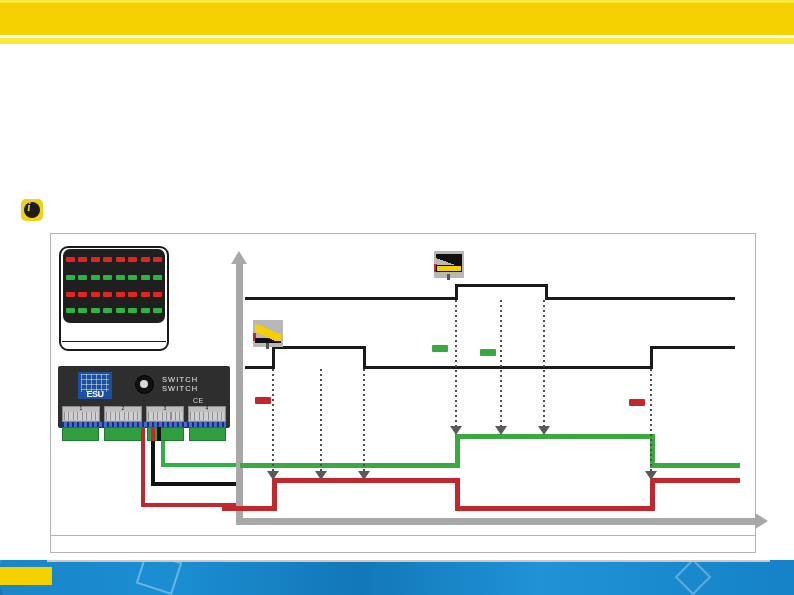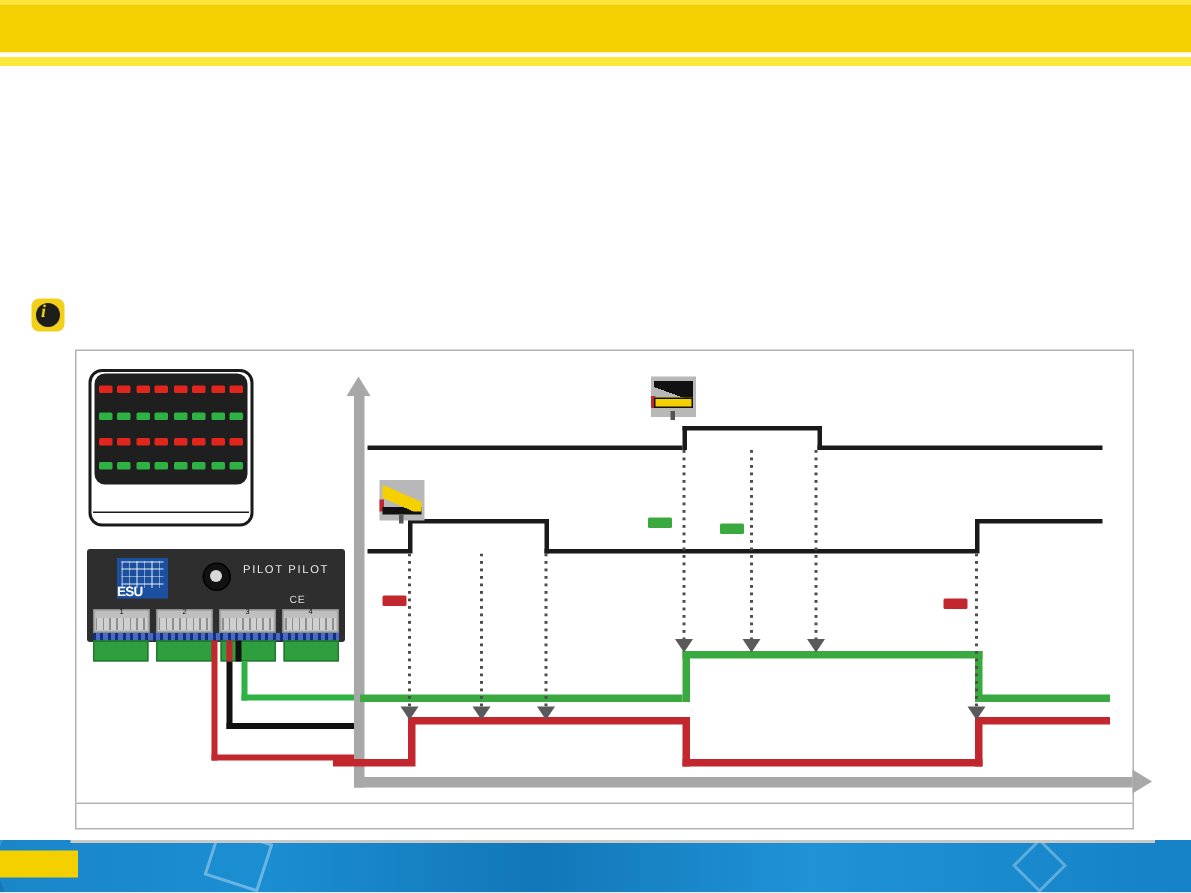--- a/index.html
+++ b/index.html
@@ -75,21 +75,21 @@
   .decoder .logo{
     position:absolute;left:20px;top:6px;width:34px;height:27px;background:#1b4fa0;
   }
   .decoder .logo .grid{
     position:absolute;left:3px;top:2px;right:3px;bottom:7px;
     background:
       repeating-linear-gradient(to right,rgba(255,255,255,.45) 0 1px,transparent 1px 5px),
       repeating-linear-gradient(to bottom,rgba(255,255,255,.45) 0 1px,transparent 1px 5px);
   }
   .decoder .logo .esu{
-    position:absolute;left:0;right:0;bottom:0px;text-align:left;
+    position:absolute;left:0;right:0;bottom:0px;text-align:center;
     color:#ffffff;font-size:9px;font-weight:bold;letter-spacing:-.5px;
     font-family:"Liberation Sans", sans-serif;
   }
   .decoder .btn{
     position:absolute;left:77px;top:9px;width:17px;height:17px;border-radius:50%;
     background:#111;border:1px solid #000;
   }
   .decoder .btn i{
     position:absolute;left:4px;top:4px;width:8px;height:8px;border-radius:50%;background:#d8d8d8;
   }
@@ -283,21 +283,21 @@
 
     <div class="logo">
       <div class="grid"></div>
       <div class="esu">ESU</div>
     </div>
 
     <div class="btn">
       <i></i>
     </div>
 
-    <div class="model">PILOT PILOT</div>
+    <div class="model">SWITCH SWITCH</div>
     <div class="ce">CE</div>
 
     <div class="ports">
       <div class="port">
         <span class="num">1</span>
         <span class="pins"></span>
       </div>
       <div class="port">
         <span class="num">2</span>
         <span class="pins"></span>

